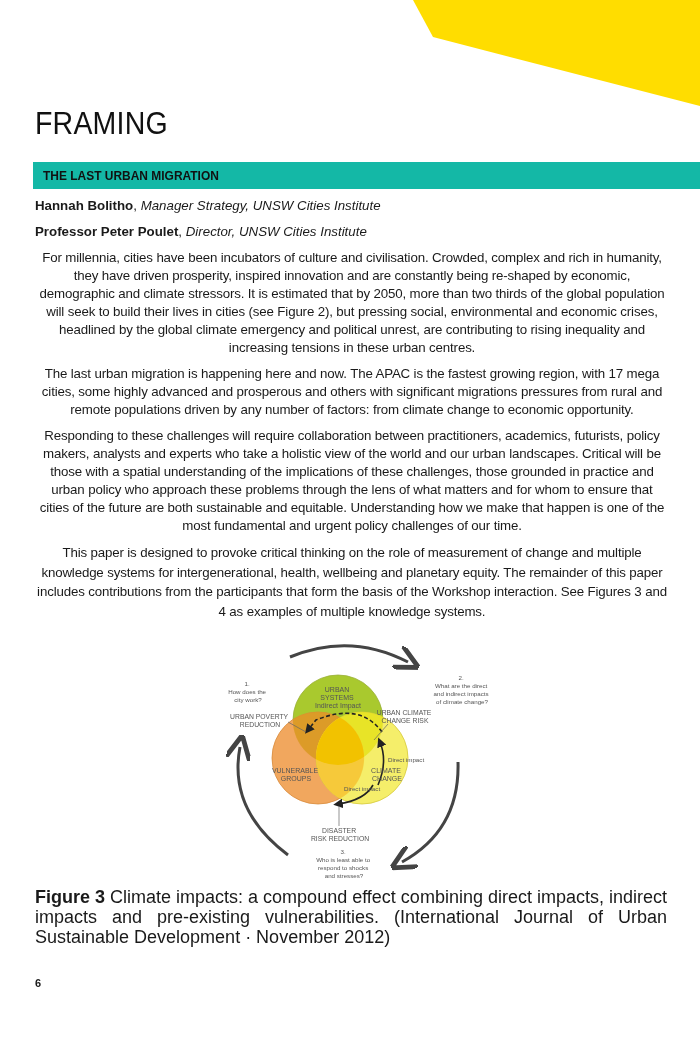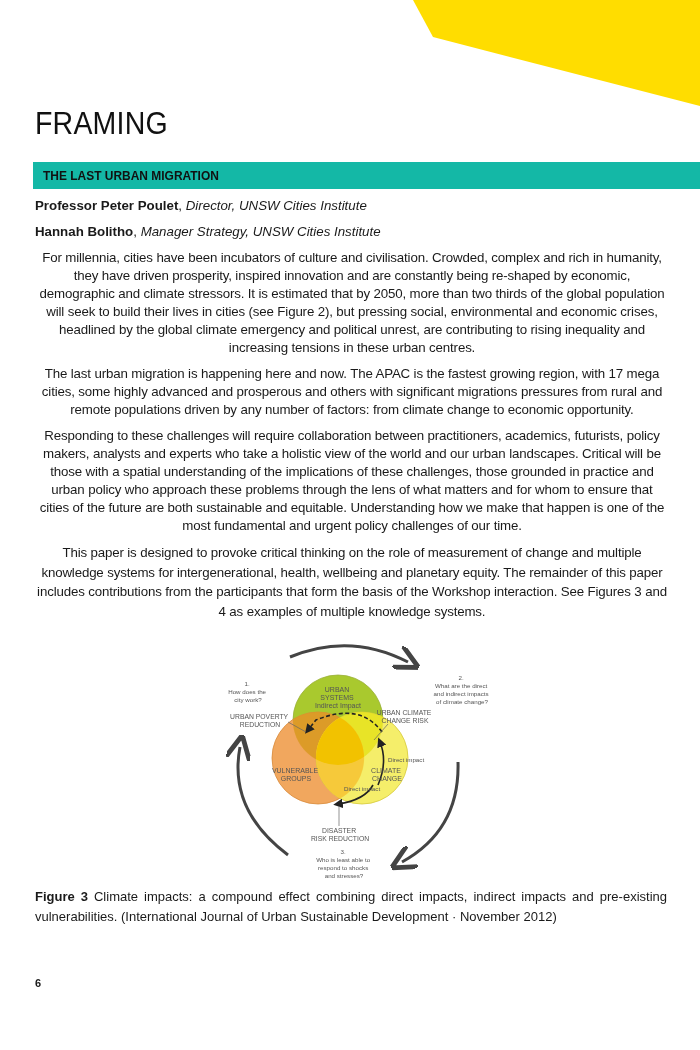--- a/index.html
+++ b/index.html
@@ -13,45 +13,45 @@
                  background: #14b8a6; }
   .section-bar span { position: absolute; left: 10px; top: 6px; font-weight: 700; font-size: 13px;
                       color: #111; transform: scaleX(0.92); transform-origin: left; display: inline-block; white-space: nowrap; }
   .content { position: absolute; left: 35px; top: 197px; width: 634px; font-size: 13.3px; line-height: 18px; }
   .content p { margin: 0 0 8px 0; }
   .author { margin-bottom: 8px !important; }
   .author b { font-weight: 700; }
   .author i { font-style: italic; }
   .body-text { text-align: center; letter-spacing: -0.15px; }
   .figure { position: absolute; left: 210px; top: 640px; width: 290px; height: 240px; }
-  .caption { position: absolute; left: 35px; top: 887px; width: 632px; font-size: 13px; line-height: 20px;
+  .caption { position: absolute; left: 35px; top: 887px; width: 632px; font-size: 18px; line-height: 20px;
              text-align: justify; }
   .caption b { font-weight: 700; }
   .page-num { position: absolute; left: 35px; top: 977px; font-size: 11px; font-weight: 700; }
   .fig-lbl { font-family: "Liberation Sans", sans-serif; fill: #555; }
 </style>
 </head>
 <body>
 
 <svg class="corner" viewBox="0 0 700 120">
   <polygon points="413,0 700,0 700,106 433,37" fill="#FFDD00"></polygon>
 </svg>
 
 <h1 class="title">FRAMING</h1>
 
 <div class="section-bar">
   <span>THE LAST URBAN MIGRATION</span>
 </div>
 
 <div class="content">
   <p class="author">
-    <b>Professor Peter Poulet</b>, <i>Director, UNSW Cities Institute</i>
+    <b>Hannah Bolitho</b>, <i>Manager Strategy, UNSW Cities Institute</i>
   </p>
   <p class="author">
-    <b>Hannah Bolitho</b>, <i>Manager Strategy, UNSW Cities Institute</i>
+    <b>Professor Peter Poulet</b>, <i>Director, UNSW Cities Institute</i>
   </p>
   <p class="body-text">For millennia, cities have been incubators of culture and civilisation. Crowded, complex and rich in humanity, they have driven prosperity, inspired innovation and are constantly being re-shaped by economic, demographic and climate stressors. It is estimated that by 2050, more than two thirds of the global population will seek to build their lives in cities (see Figure 2), but pressing social, environmental and economic crises, headlined by the global climate emergency and political unrest, are contributing to rising inequality and increasing tensions in these urban centres.</p>
   <p class="body-text">The last urban migration is happening here and now. The APAC is the fastest growing region, with 17 mega cities, some highly advanced and prosperous and others with significant migrations pressures from rural and remote populations driven by any number of factors: from climate change to economic opportunity.</p>
   <p class="body-text">Responding to these challenges will require collaboration between practitioners, academics, futurists, policy makers, analysts and experts who take a holistic view of the world and our urban landscapes. Critical will be those with a spatial understanding of the implications of these challenges, those grounded in practice and urban policy who approach these problems through the lens of what matters and for whom to ensure that cities of the future are both sustainable and equitable. Understanding how we make that happen is one of the most fundamental and urgent policy challenges of our time.</p>
   <p class="body-text" style="line-height:19.5px">This paper is designed to provoke critical thinking on the role of measurement of change and multiple knowledge systems for intergenerational, health, wellbeing and planetary equity. The remainder of this paper includes contributions from the participants that form the basis of the Workshop interaction. See Figures 3 and 4 as examples of multiple knowledge systems.</p>
 </div>
 
 <svg class="figure" viewBox="0 0 290 240">
   <defs>
     <marker id="arrowhead" markerWidth="8" markerHeight="8" refX="4" refY="4" orient="auto">

